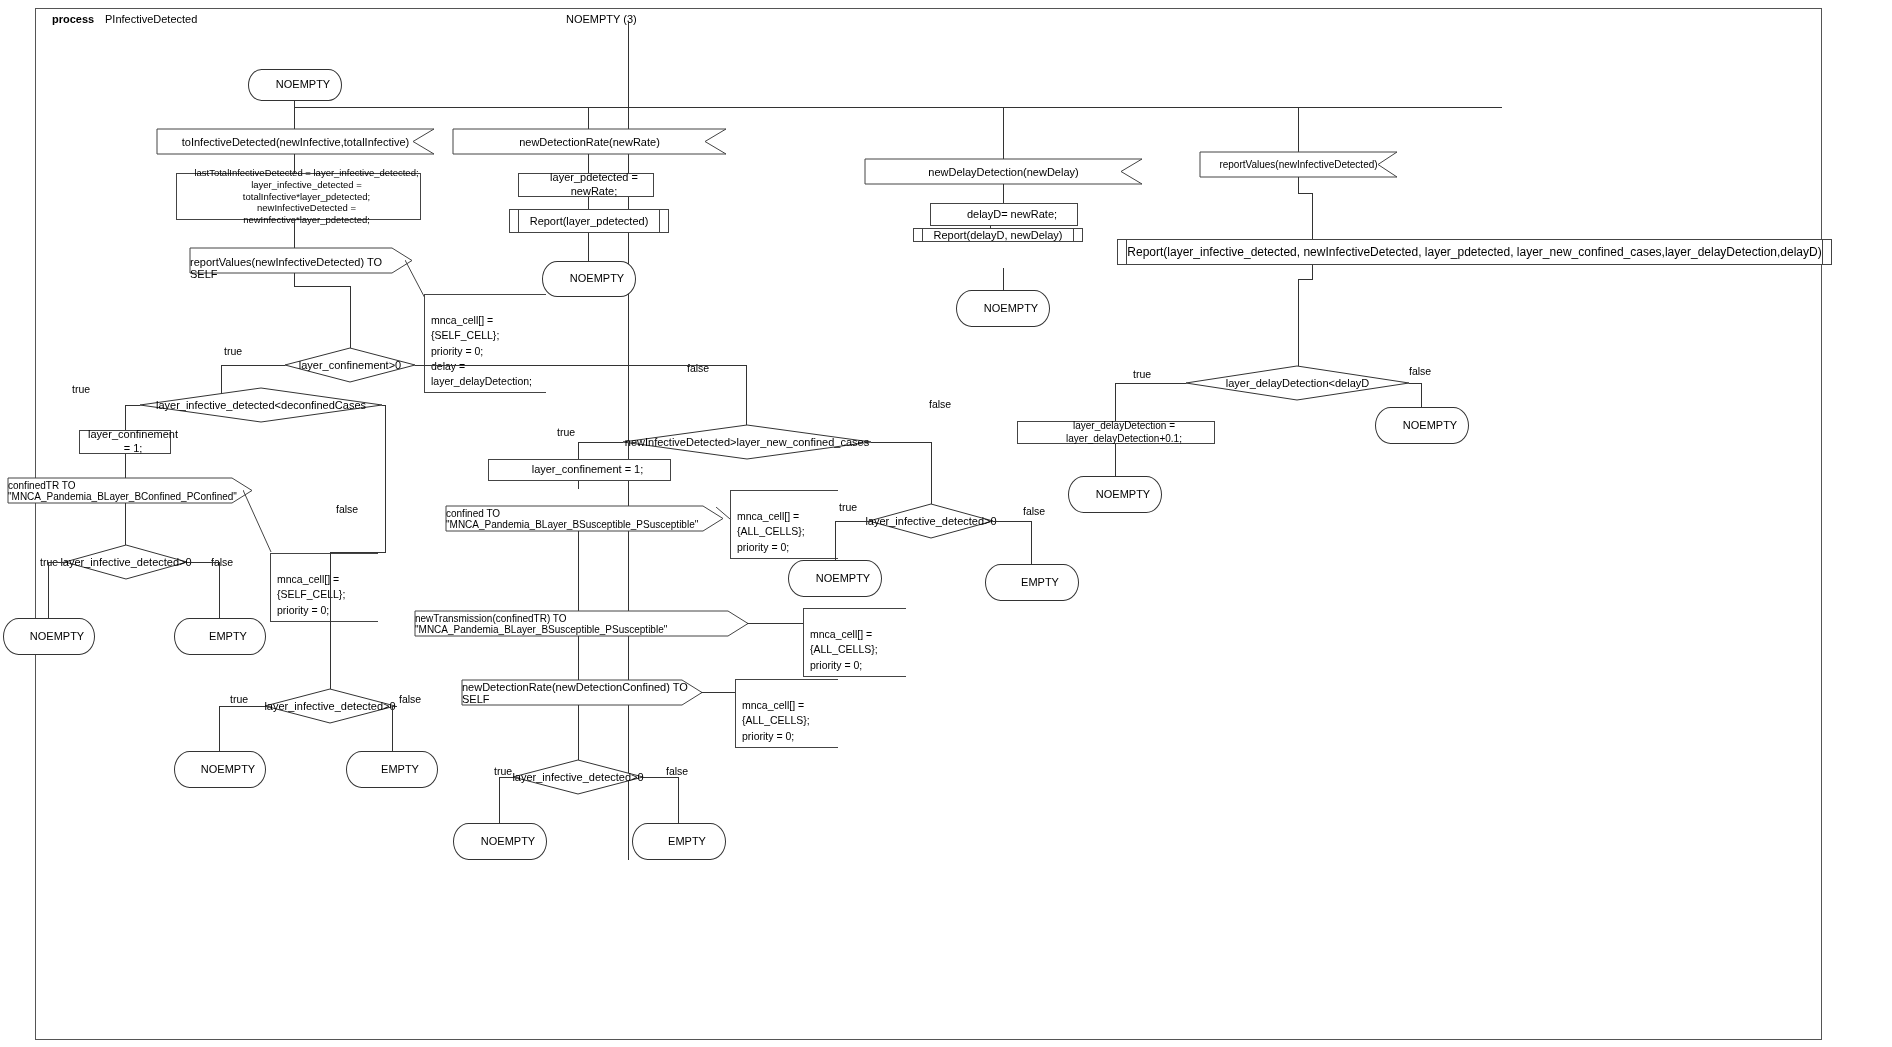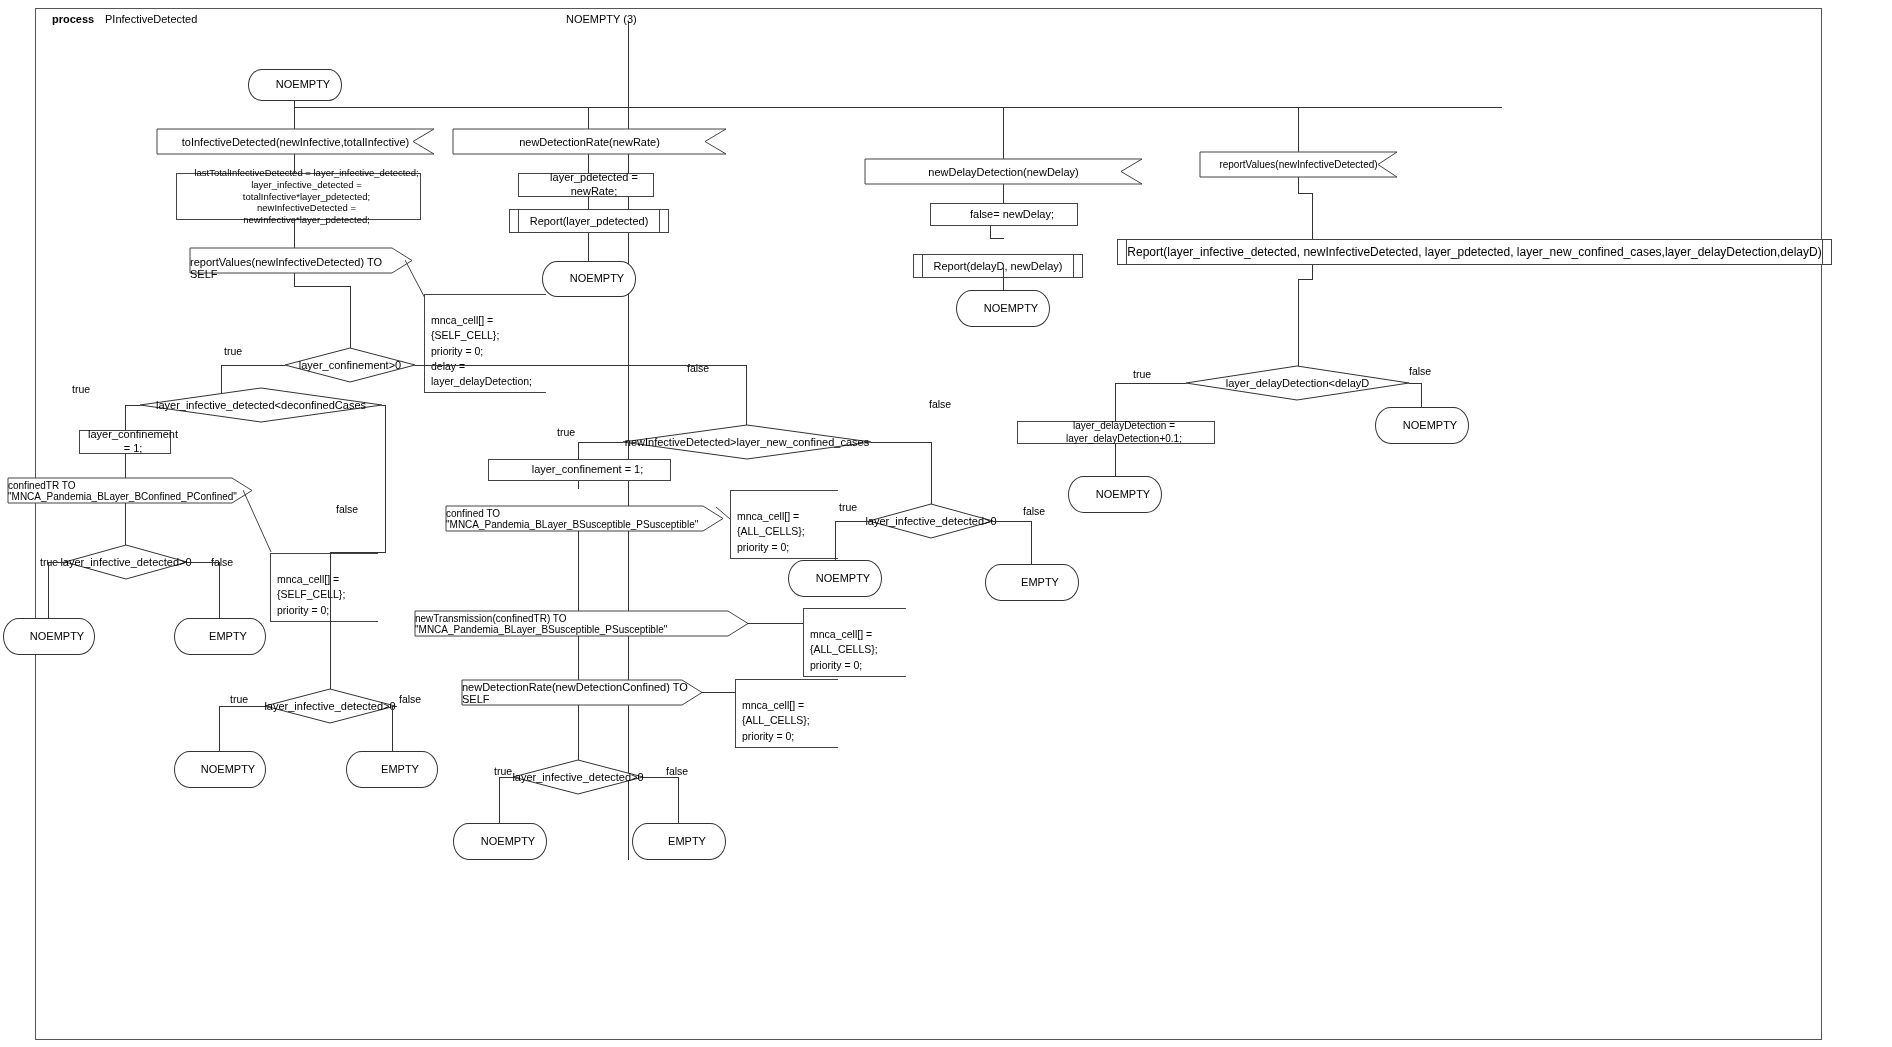--- a/index.html
+++ b/index.html
@@ -328,25 +328,25 @@
   </div>
 
   <div class="input-wrap" style="left:865px;top:159px;width:277px;height:25px;">
     <svg width="277" height="25" viewBox="0 0 277 25">
         <polygon points="0,0 277,0 256,12.5 277,25 0,25" fill="#fff" stroke="#444" stroke-width="1"></polygon>
       </svg>
     <div class="lbl">newDelayDetection(newDelay)</div>
   </div>
   <div class="ln v" style="left:1003px;top:184px;height:19px;"></div>
   <div class="node task" style="left:930px;top:203px;width:148px;height:23px;">
-    <span>false= newDelay;</span>
+    <span>delayD= newRate;</span>
   </div>
   <div class="ln v" style="left:990px;top:226px;height:12px;"></div>
   <div class="ln h" style="left:990px;top:238px;width:14px;"></div>
-  <div class="proc" style="left:913px;top:254px;width:170px;height:24px;text-decoration:underline;">
+  <div class="proc" style="left:913px;top:228px;width:170px;height:14px;text-decoration:underline;">
     <div class="lbl">Report(delayD, newDelay)</div>
   </div>
   <div class="ln v" style="left:1003px;top:268px;height:22px;"></div>
   <div class="node state" style="left:956px;top:290px;width:94px;height:37px;">
     <span>NOEMPTY</span>
   </div>
 
   <div class="input-wrap" style="left:1200px;top:152px;width:197px;height:25px;">
     <svg width="197" height="25" viewBox="0 0 197 25">
         <polygon points="0,0 197,0 178,12.5 197,25 0,25" fill="#fff" stroke="#444" stroke-width="1"></polygon>

